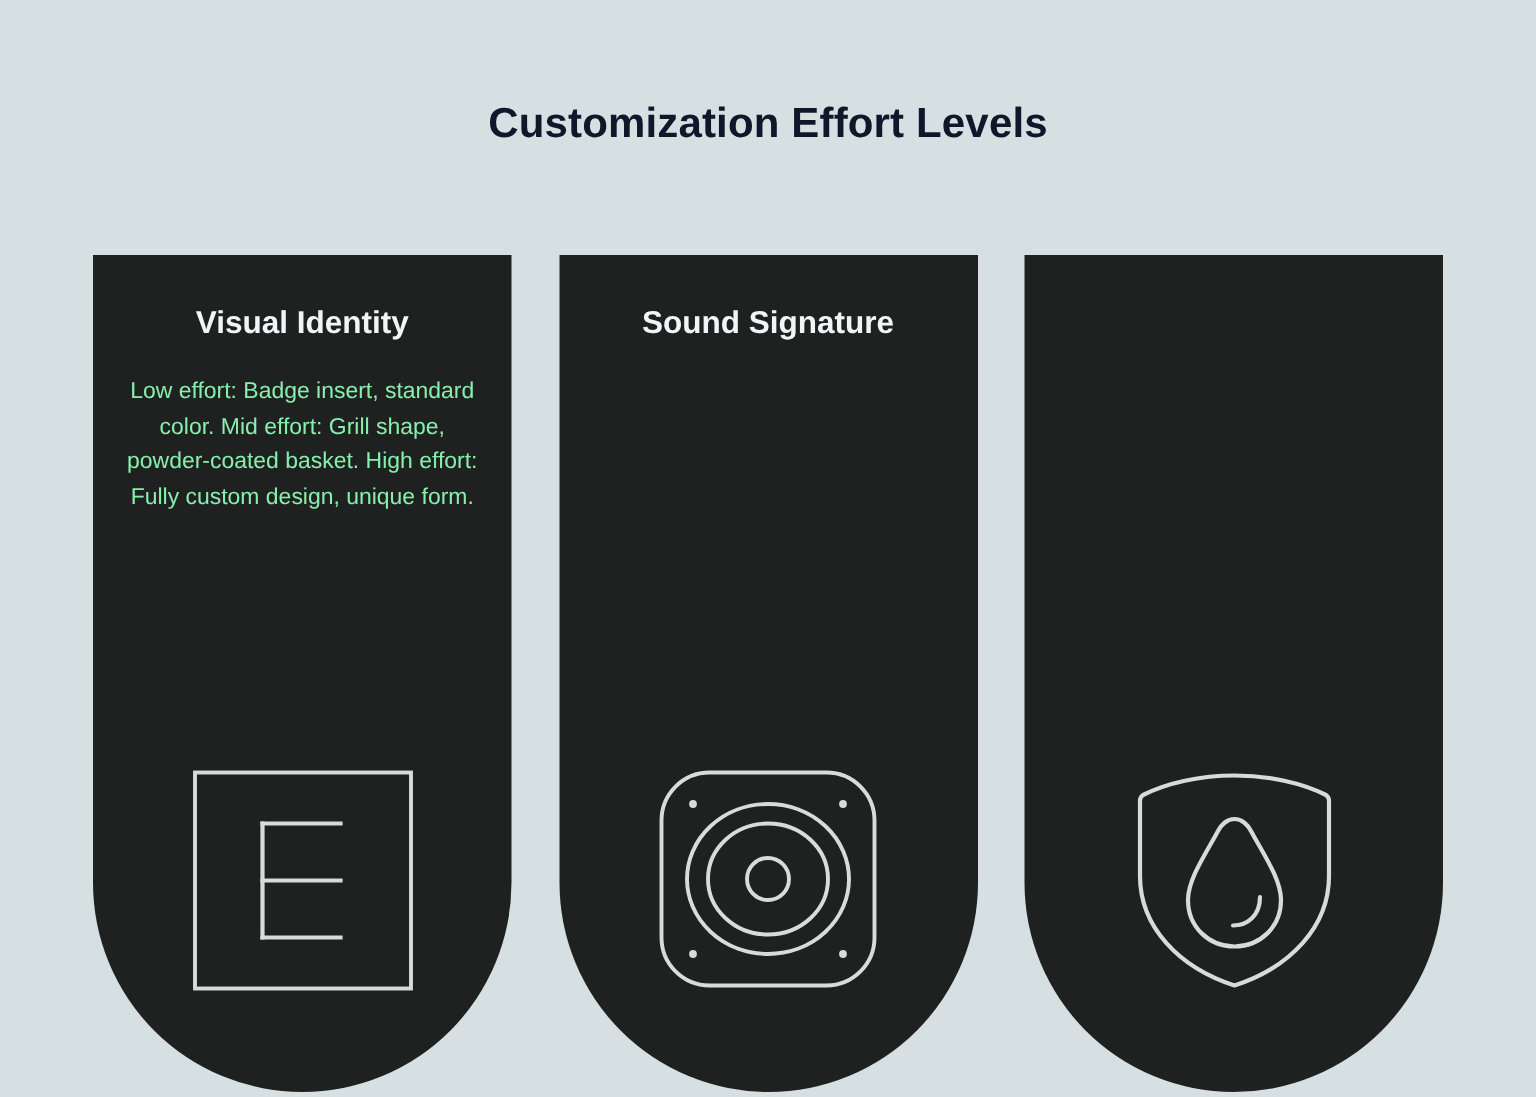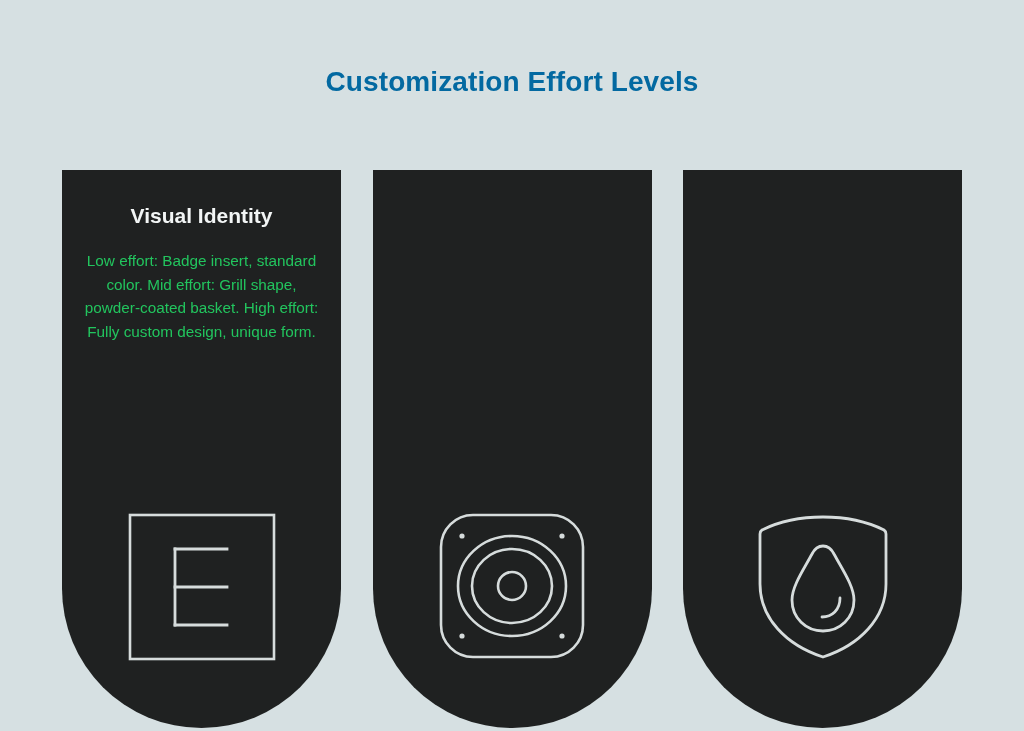--- a/index.html
+++ b/index.html
@@ -16,21 +16,21 @@
   }
 
   #page-title {
     position: absolute;
     top: 66px;
     left: 0;
     width: 1024px;
     text-align: center;
     font-size: 28px;
     font-weight: bold;
-    color: #0369a1;
+    color: #0f172a;
     letter-spacing: 0.1px;
   }
 
   #cards-row {
     position: absolute;
     top: 170px;
     left: 62px;
     width: 900px;
     height: 558px;
     display: flex;
@@ -57,21 +57,21 @@
     font-weight: bold;
     color: #f2f5f5;
     line-height: 26px;
   }
 
   .card-body {
     margin: 0;
     padding: 20px 22px 0 22px;
     text-align: center;
     font-size: 15.3px;
-    color: #22c55e;
+    color: #86efac;
     line-height: 23.6px;
   }
 
   .card-icon {
     position: absolute;
     left: 0;
     width: 279px;
     bottom: 66px;
     display: flex;
     justify-content: center;
@@ -98,20 +98,21 @@
           <path d="M 48 37 L 48 113"></path>
           <path d="M 48 37 L 100 37"></path>
           <path d="M 48 75 L 100 75"></path>
           <path d="M 48 113 L 100 113"></path>
         </g>
       </svg>
     </div>
   </div>
 
   <div class="card">
+    <div class="card-heading">Sound Signature</div>
     <div class="card-icon">
       <svg width="150" height="152" viewBox="0 0 150 152" aria-hidden="true">
         <g fill="none" stroke="#d6dcdc" stroke-width="2.6">
           <rect x="4" y="5" width="142" height="142" rx="32" ry="32"></rect>
           <ellipse cx="75" cy="76" rx="54" ry="50"></ellipse>
           <ellipse cx="75" cy="76" rx="40" ry="37"></ellipse>
           <circle cx="75" cy="76" r="14"></circle>
         </g>
         <g fill="#d6dcdc">
           <circle cx="25" cy="26" r="2.6"></circle>

